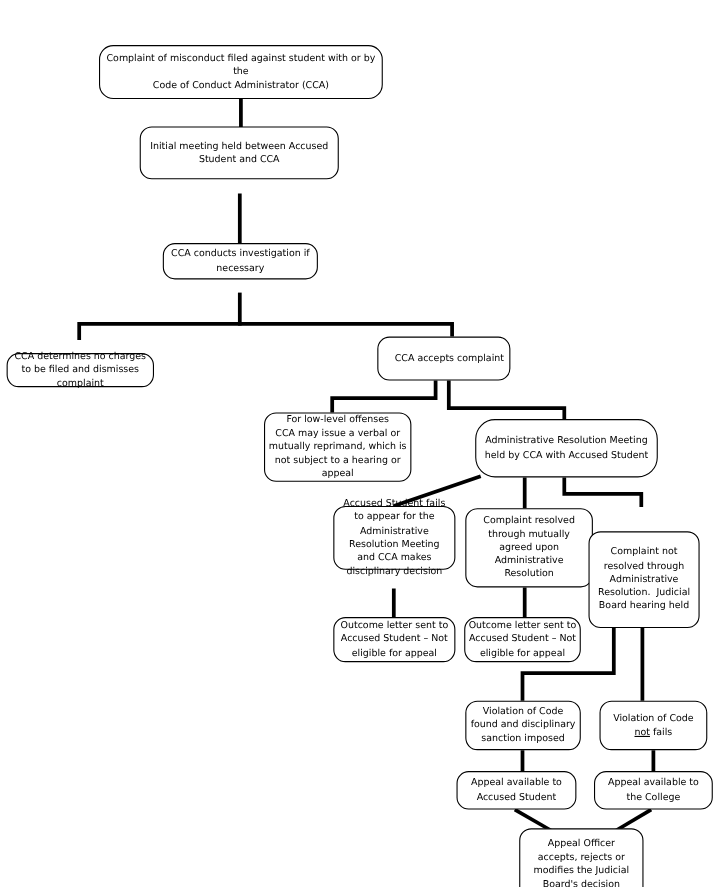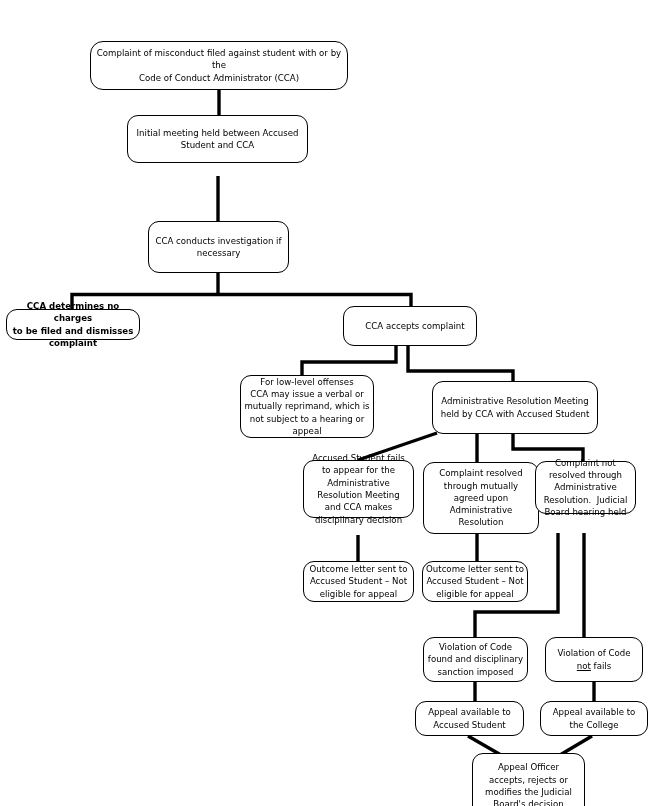--- a/index.html
+++ b/index.html
@@ -48,28 +48,28 @@
   .grammar-wavy {
     text-decoration-line: underline;
     text-decoration-style: wavy;
     text-decoration-color: #6aa84f;
     text-decoration-thickness: 1px;
     text-decoration: underline;
   }
   
   .n-complaint-filed          { left: 90px;  top: 13px;  width: 258px; height: 49px; border-radius: 13px; }
   .n-initial-meeting          { left: 127px; top: 87px; width: 181px; height: 48px; }
-  .n-investigation            { left: 148px; top: 193px; width: 141px; height: 52px; }
-  .n-no-charges               { left: 6px;   top: 281px; width: 134px; height: 31px; font-weight: bold; }
-  .n-accepts-complaint        { left: 343px; top: 278px; width: 134px; height: 40px; padding-left: 13px; }
+  .n-investigation            { left: 148px; top: 193px; width: 141px; height: 33px; }
+  .n-no-charges               { left: 6px;   top: 293px; width: 134px; height: 31px; }
+  .n-accepts-complaint        { left: 343px; top: 278px; width: 121px; height: 40px; padding-left: 13px; }
   .n-low-level-reprimand      { left: 240px; top: 347px; width: 134px; height: 63px; }
-  .n-admin-resolution-meeting { left: 432px; top: 353px; width: 166px; height: 53px; }
+  .n-admin-resolution-meeting { left: 432px; top: 353px; width: 166px; height: 53px; border-radius: 18px; }
   .n-student-fails-to-appear  { left: 303px; top: 432px; width: 111px; height: 58px; }
   .n-complaint-resolved       { left: 423px; top: 434px; width: 116px; height: 72px; }
-  .n-complaint-not-resolved   { left: 535px; top: 433px; width: 101px; height: 53px; }
+  .n-complaint-not-resolved   { left: 535px; top: 455px; width: 101px; height: 88px; }
   .n-outcome-letter-left      { left: 303px; top: 533px; width: 111px; height: 41px; }
   .n-outcome-letter-right     { left: 422px; top: 533px; width: 106px; height: 41px; }
   .n-violation-found          { left: 423px; top: 609px; width: 105px; height: 45px; }
   .n-violation-not-found      { left: 545px; top: 609px; width: 98px;  height: 45px; }
   .n-appeal-student           { left: 415px; top: 673px; width: 109px; height: 35px; }
   .n-appeal-college           { left: 540px; top: 673px; width: 108px; height: 35px; }
   .n-appeal-officer           { left: 472px; top: 725px; width: 113px; height: 78px; }
 </style>
 </head>
 <body>

